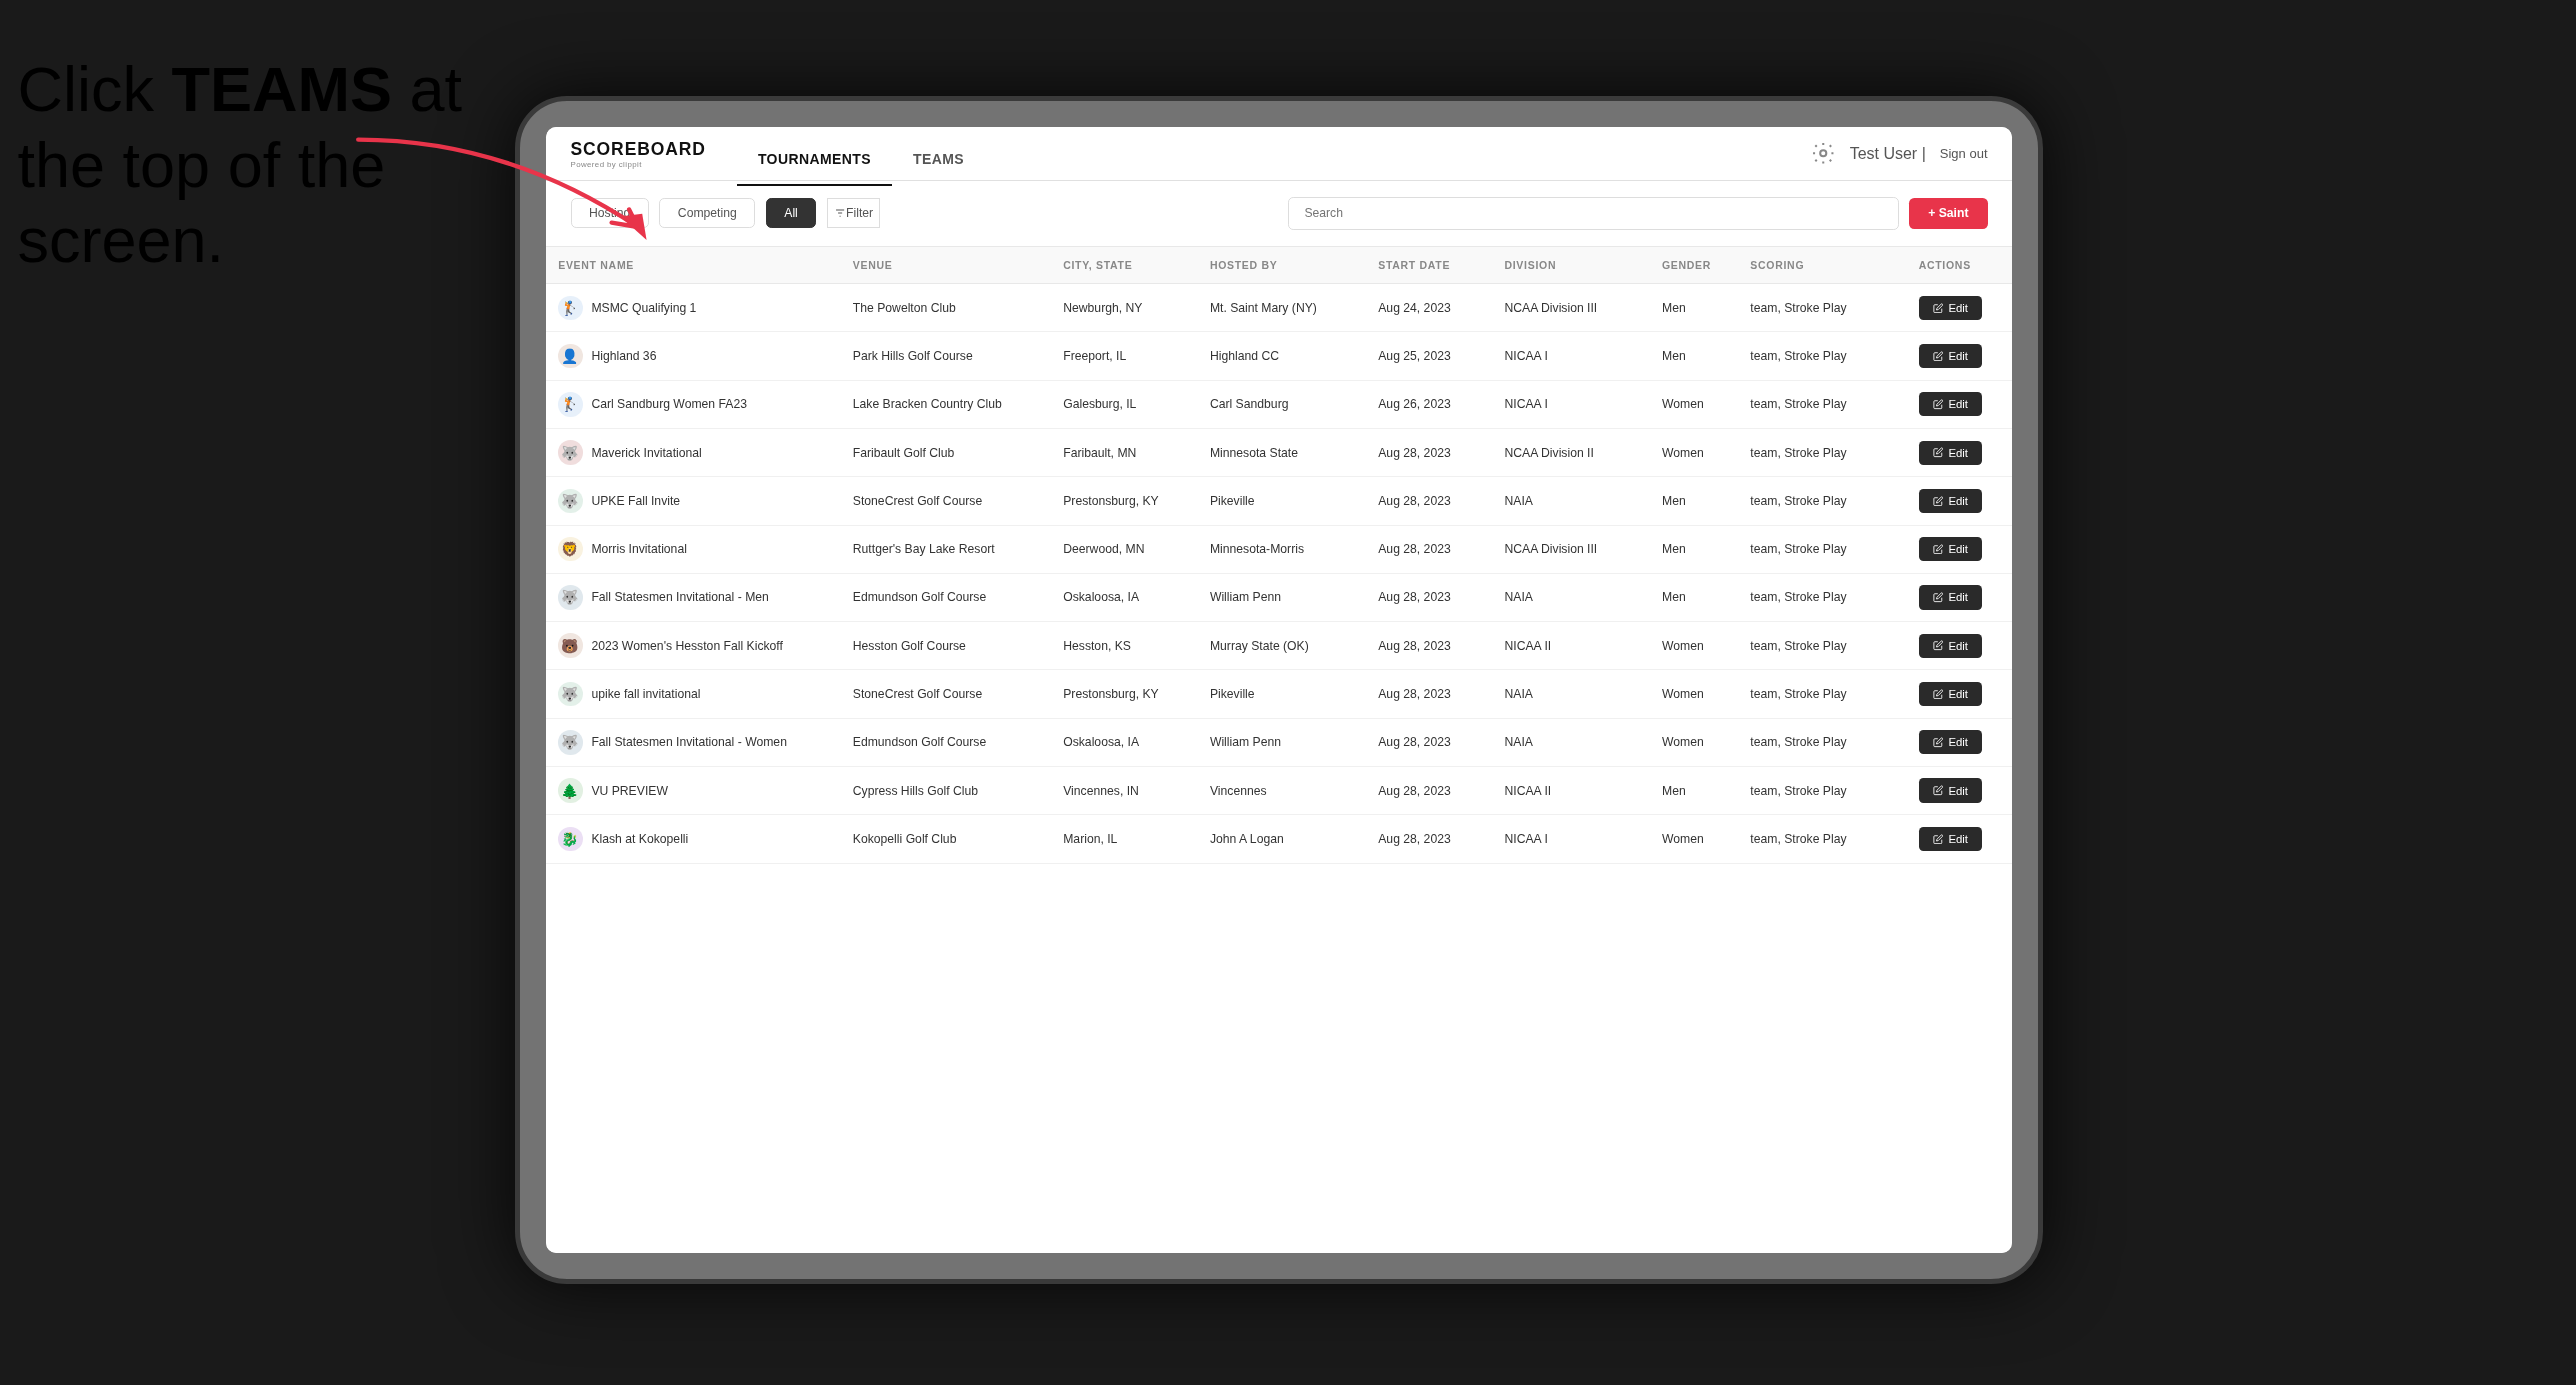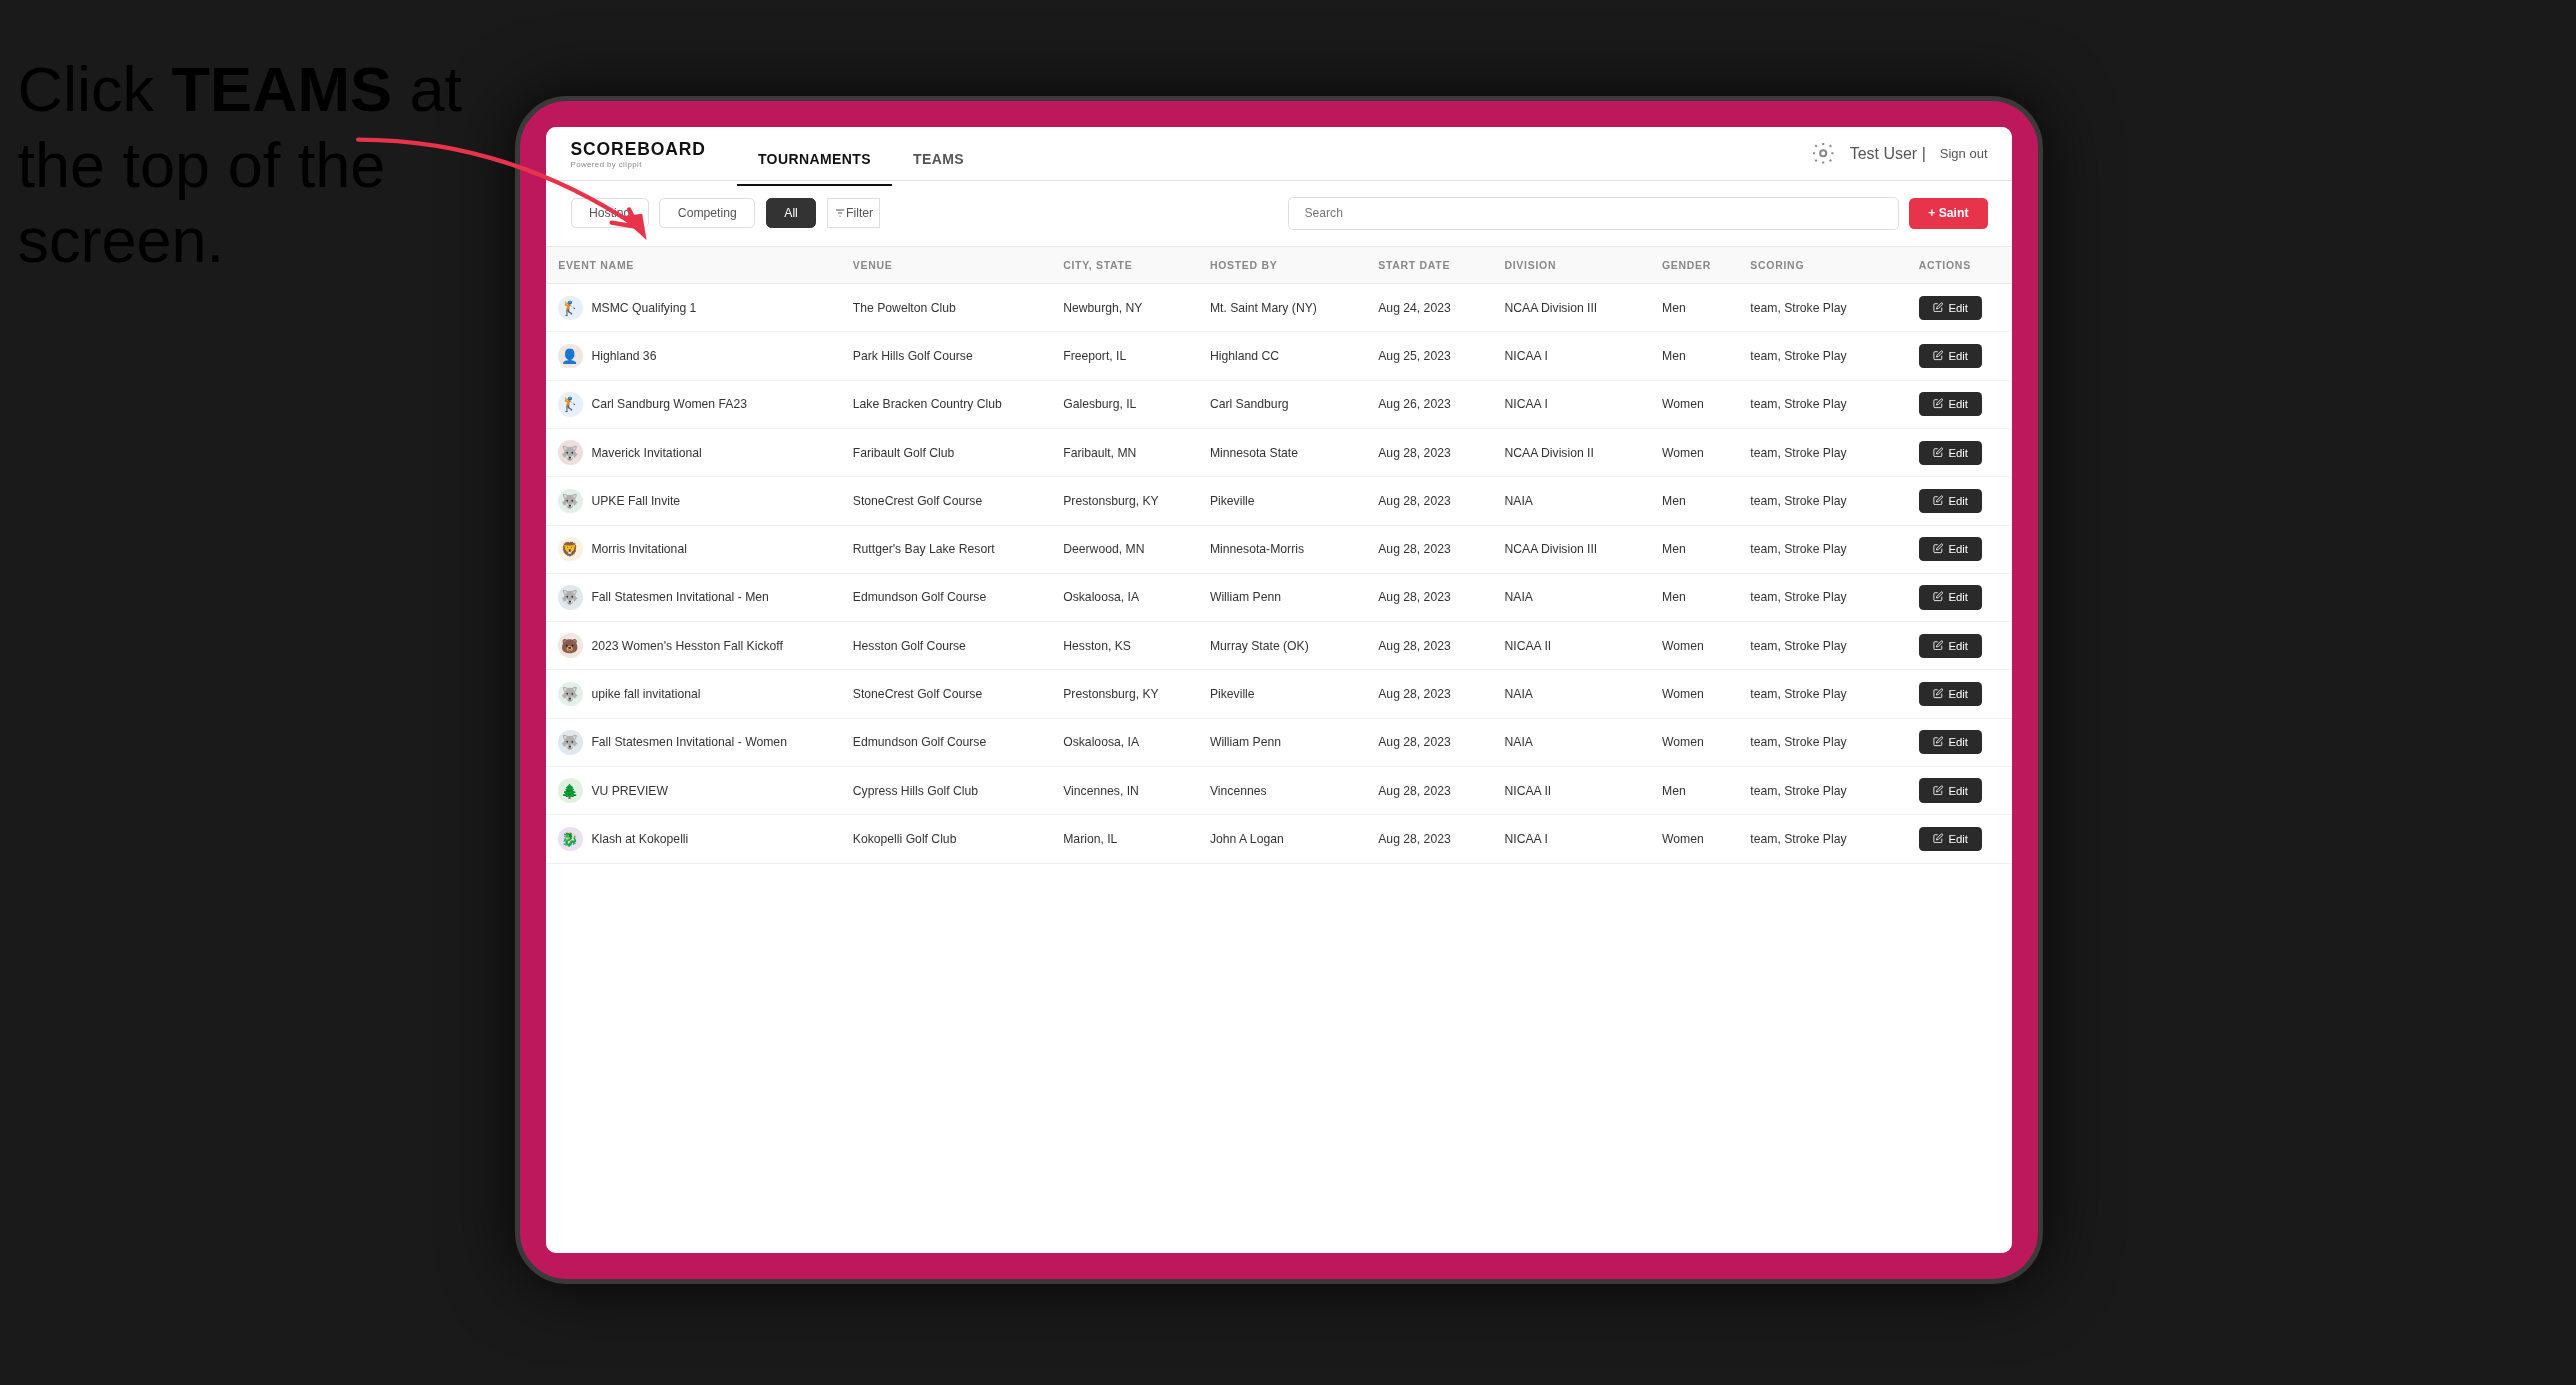--- a/index.html
+++ b/index.html
@@ -25,21 +25,21 @@
     }
     .instruction-text .bold { font-weight: 900; }
 
     
     .tablet-frame {
       position: absolute;
       top: 96px;
       left: 515px;
       width: 1528px;
       height: 1188px;
-      background: #be185d;
+      background: #737373;
       border-radius: 52px;
       border: 5.2px solid #3a3a3a;
       box-shadow: 0 0 70px rgba(0,0,0,0.8);
       overflow: hidden;
     }
 
     .tablet-screen {
       position: absolute;
       top: 26px;
       left: 26px;
@@ -260,21 +260,21 @@
 
     .edit-btn {
       background: #2a2a2a;
       color: #fff;
       border: none;
       border-radius: 4.4px;
       padding: 6.1px 14px;
       font-size: 11.4px;
       cursor: pointer;
       display: flex;
-      align-items: flex-start;
+      align-items: center;
       gap: 5.2px;
       white-space: nowrap;
     }
 
     .col-event { width: 245px; }
     .col-venue { width: 175px; }
     .col-city { width: 122px; }
     .col-hosted { width: 140px; }
     .col-date { width: 105px; }
     .col-division { width: 131px; }

